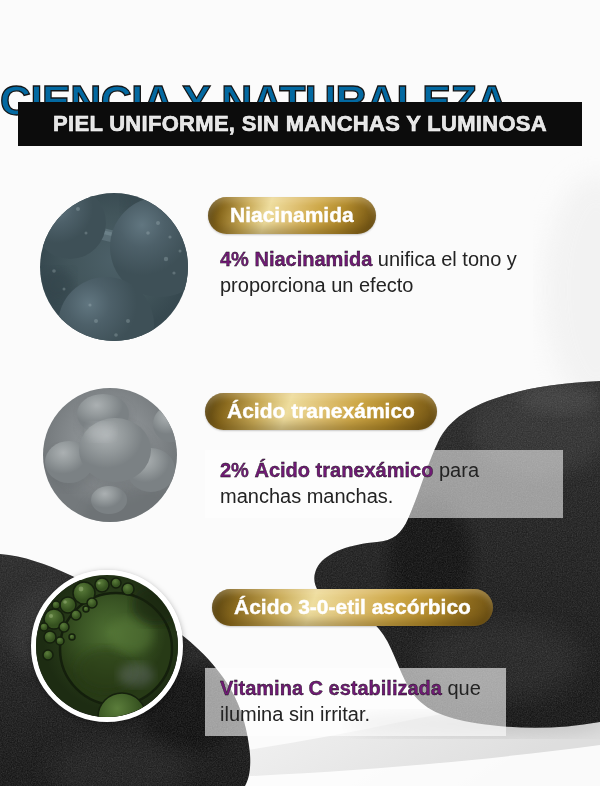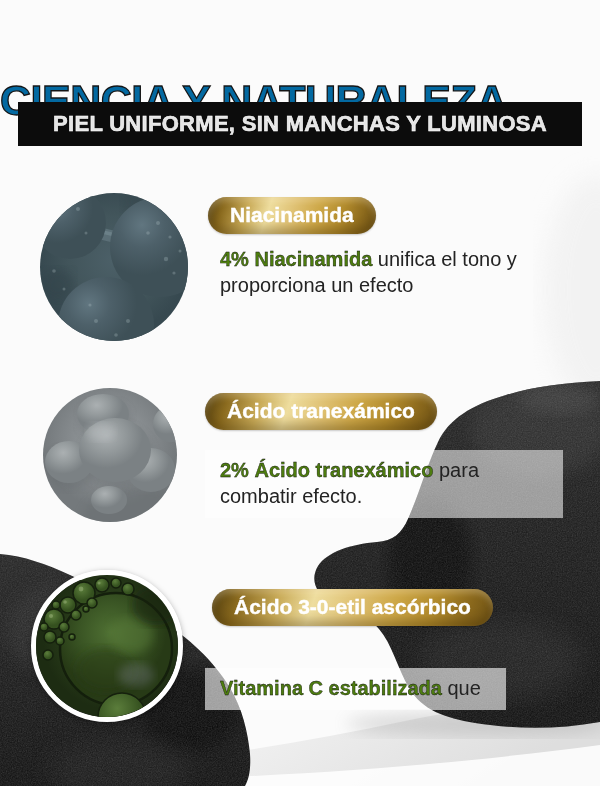--- a/index.html
+++ b/index.html
@@ -32,21 +32,21 @@
     box-shadow:inset 0 -6px 10px rgba(60,40,0,.30), inset 0 4px 6px rgba(255,240,200,.30), 0 1px 2px rgba(0,0,0,.2);
   }
   .badge1{left:208px;top:197px;}
   .badge2{left:205px;top:393px;}
   .badge3{left:212px;top:589px;}
 
   .desc{
     position:absolute;font-size:20px;line-height:26px;color:#232323;
     box-sizing:border-box;
   }
-  .desc b{color:#4d7c0f;font-weight:700;-webkit-text-stroke:0.35px #0c0c0c;}
+  .desc b{color:#701a75;font-weight:700;-webkit-text-stroke:0.35px #0c0c0c;}
   .desc1{left:220px;top:246px;width:360px;}
   .desc2{left:205px;top:450px;width:358px;padding:7px 12px 9px 15px;background:rgba(255,255,255,0.55);}
   .desc3{left:205px;top:668px;width:301px;padding:7px 8px 9px 15px;background:rgba(255,255,255,0.60);}
 
   .circle{position:absolute;border-radius:50%;overflow:hidden;}
   .circle svg{display:block;width:100%;height:100%;}
   .circle1{left:40px;top:193px;width:148px;height:148px;}
   .circle2{left:43px;top:388px;width:134px;height:134px;}
   .circle3{left:31px;top:570px;width:142px;height:142px;border:5px solid #ffffff;box-shadow:0 2px 6px rgba(0,0,0,.35);}
 </style>
@@ -198,21 +198,21 @@
       <ellipse cx="26" cy="74" rx="24" ry="21" fill="url(#ballG2)"></ellipse>
       <ellipse cx="108" cy="82" rx="24" ry="22" fill="url(#ballG2)"></ellipse>
       <ellipse cx="66" cy="112" rx="18" ry="14" fill="url(#ballG2)"></ellipse>
       <ellipse cx="72" cy="62" rx="36" ry="32" fill="url(#ballG2)"></ellipse>
       <ellipse cx="58" cy="44" rx="14" ry="9" fill="#b9bec0" opacity="0.55" filter="url(#c2soft)"></ellipse>
     </svg>
   </div>
   <div class="badge badge2">Ácido tranexámico</div>
   <div class="desc desc2">
     <div><b>2% Ácido tranexámico</b><span> para</span></div>
-    <div><b></b><span>combatir efecto.</span></div>
+    <div><b></b><span>manchas manchas.</span></div>
   </div>
 
   <div class="circle circle3">
     <svg viewBox="0 0 142 142" aria-hidden="true">
       <defs>
         <radialGradient id="c3bg" cx="55%" cy="45%">
             <stop offset="0" stop-color="#3e5728"></stop>
             <stop offset="0.55" stop-color="#2c401c"></stop>
             <stop offset="1" stop-color="#1d2c12"></stop>
           </radialGradient>
@@ -258,15 +258,16 @@
         <circle cx="15" cy="41" r="2"></circle>
           <circle cx="45" cy="14" r="2.4"></circle>
           <circle cx="63" cy="8" r="1.6"></circle>
           <circle cx="29" cy="27" r="1.8"></circle>
       </g>
     </svg>
   </div>
   <div class="badge badge3">Ácido 3-0-etil ascórbico</div>
   <div class="desc desc3">
     <div><b>Vitamina C estabilizada</b><span> que</span></div>
+    <div><b></b><span>ilumina sin irritar.</span></div>
   </div>
 
 </div>
 
 </body></html>

